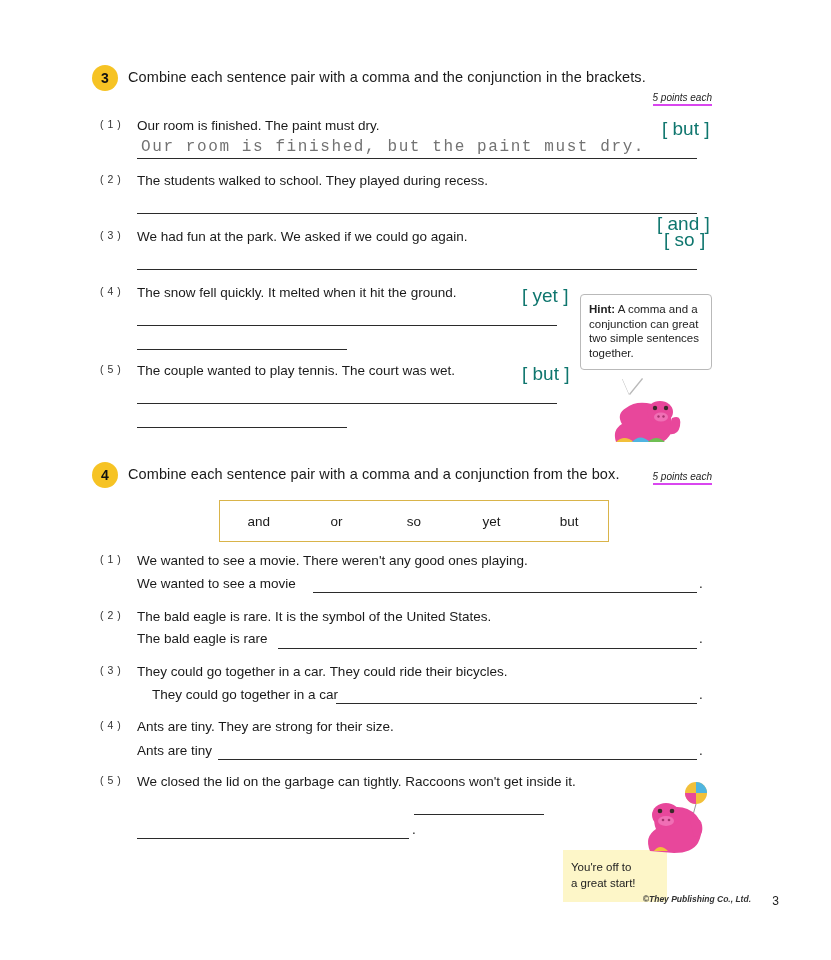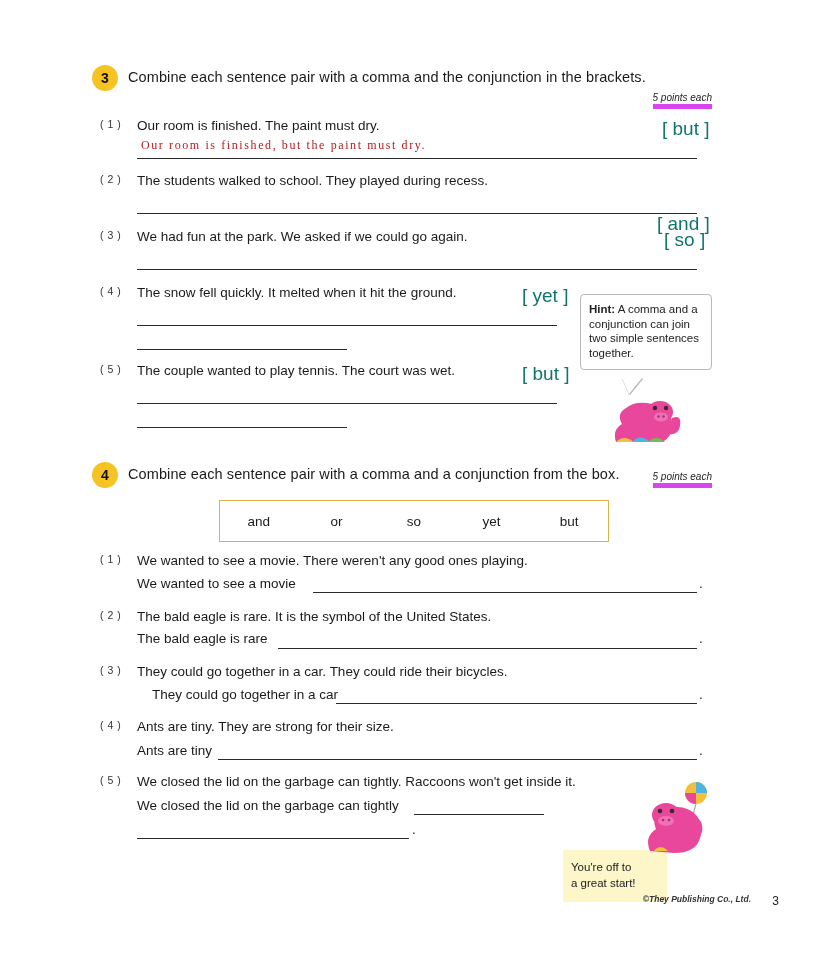--- a/index.html
+++ b/index.html
@@ -53,21 +53,21 @@
     letter-spacing: 0.1px;
     color: #1a1a1a;
     flex: 1 1 auto;
   }
   .points {
     position: absolute;
     right: 10px;
     font-size: 10px;
     font-style: italic;
     color: #222;
-    border-bottom: 5px solid #d946ef;
+    border-bottom: 2px solid #d946ef;
     padding-bottom: 1px;
     white-space: nowrap;
   }
 
   
   .q {
     position: absolute;
     left: 92px;
     width: 620px;
   }
@@ -95,25 +95,25 @@
     color: #0f766e;
     white-space: nowrap;
   }
   .rule {
     position: absolute;
     border-bottom: 1px solid #2b2b2b;
     height: 0;
   }
   .answer {
     position: absolute;
-    font-size: 12px;
-    color: #b91c1c;
+    font-size: 16px;
+    color: #737373;
     letter-spacing: 1.6px;
     white-space: nowrap;
-    font-family: Liberation Serif, serif;
+    font-family: Liberation Mono, monospace;
   }
   .answer-blue {
     position: absolute;
     font-size: 15px;
     color: #cfcfcf;
     letter-spacing: 1.2px;
     white-space: nowrap;
   }
   .lead {
     position: absolute;
@@ -260,21 +260,21 @@
   <div class="q" style="top:363px;">
     <div class="q-num">( 5 )</div>
     <div class="q-text">The couple wanted to play tennis. The court was wet.</div>
     <div class="bracket" style="left:430px; top:0;">[ but ]</div>
   </div>
   <div class="rule" style="left:137px; top:403px; width:420px;"></div>
   <div class="rule" style="left:137px; top:427px; width:210px;"></div>
   <div class="answer" style="left:141px; top:383px;"></div>
 
   <div class="hint">
-    <b>Hint:</b><span> A comma and a conjunction can join two simple sentences together.</span>
+    <b>Hint:</b><span> A comma and a conjunction can great two simple sentences together.</span>
   </div>
   <div class="hint-tail"></div>
 
   <div class="mascot1">
     <svg width="76" height="56" viewBox="0 0 76 56" xmlns="http://www.w3.org/2000/svg">
       <path d="M6 50 Q2 38 12 32 Q6 22 16 16 Q26 8 42 12 Q60 16 62 30 Q64 44 52 50 Z" fill="#e8479b"></path>
       <ellipse cx="50" cy="20" rx="13" ry="11" fill="#e8479b"></ellipse>
       <circle cx="45" cy="16" r="2.2" fill="#3b2a2a"></circle>
       <circle cx="56" cy="16" r="2.2" fill="#3b2a2a"></circle>
       <ellipse cx="51" cy="25" rx="7" ry="4.5" fill="#f06fb5"></ellipse>
@@ -335,21 +335,20 @@
   </div>
   <div class="lead" style="left:137px; top:743px;">Ants are tiny</div>
   <div class="rule" style="left:218px; top:759px; width:479px;"></div>
   <div class="answer-blue" style="left:221px; top:740px;"></div>
   <div class="period" style="left:699px; top:743px;">.</div>
 
   <div class="q" style="top:774px;">
     <div class="q-num">( 5 )</div>
     <div class="q-text">We closed the lid on the garbage can tightly. Raccoons won't get inside it.</div>
   </div>
-  <div class="lead" style="left:137px; top:798px;">We closed the lid on the garbage can tightly</div>
   <div class="rule" style="left:414px; top:814px; width:130px;"></div>
   <div class="rule" style="left:137px; top:838px; width:272px;"></div>
   <div class="answer-blue" style="left:417px; top:795px;"></div>
   <div class="period" style="left:412px; top:822px;">.</div>
 
   <div class="note">
     <div>You're off to</div>
     <div>a great start!</div>
   </div>
 

